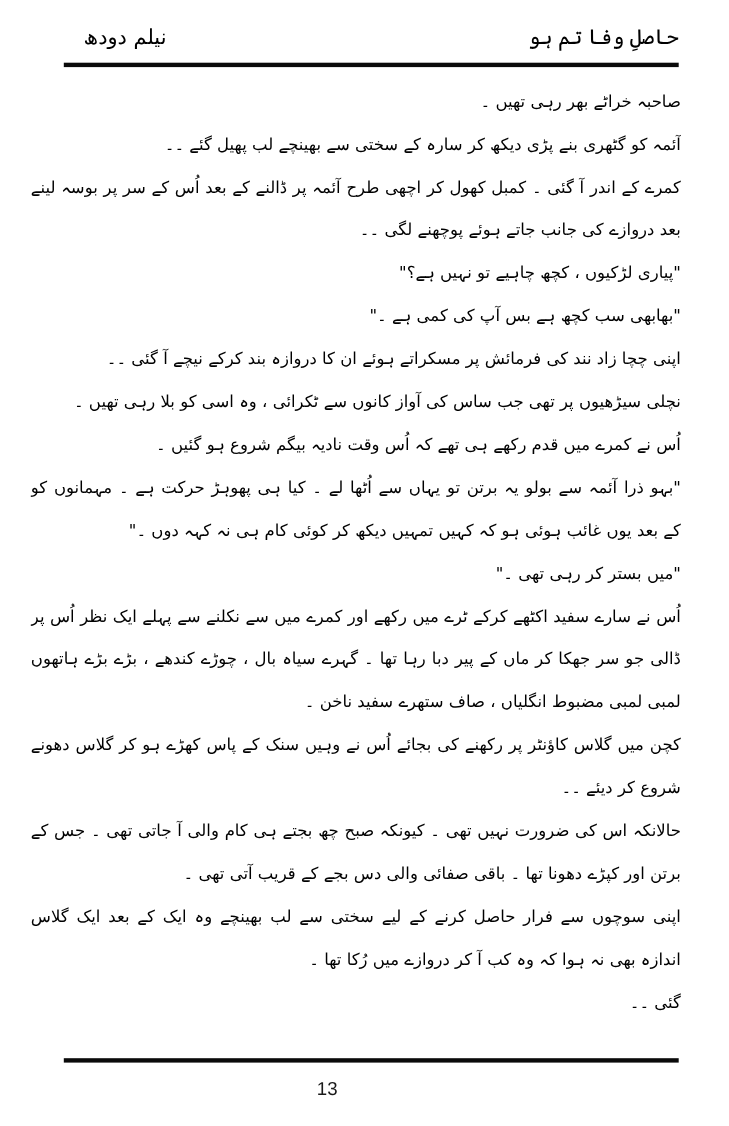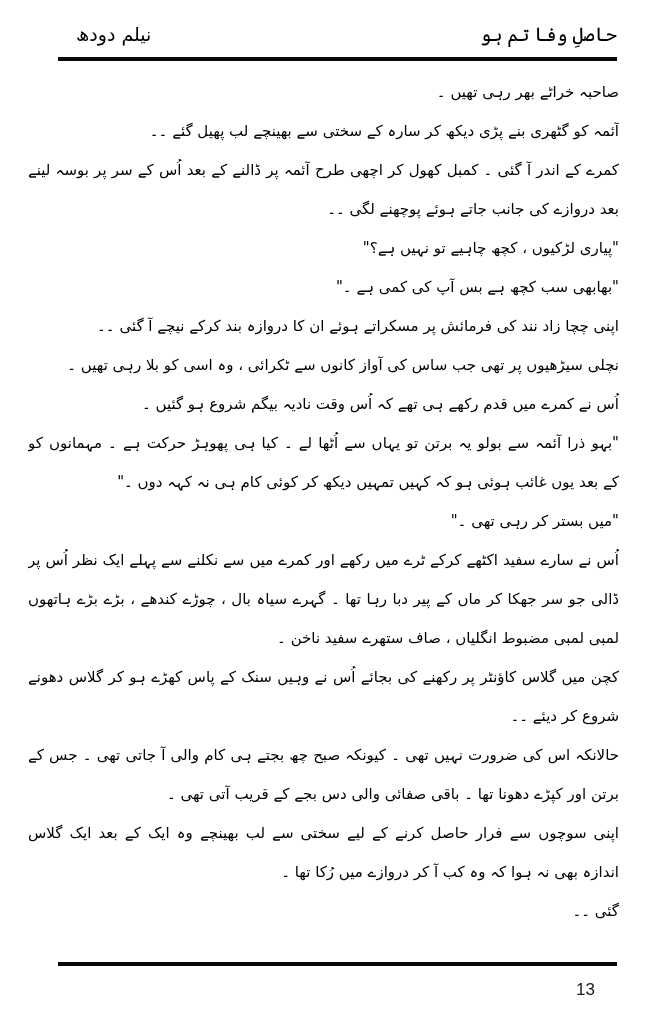--- a/index.html
+++ b/index.html
@@ -30,21 +30,21 @@
     text-align:right;
   }
   .body-text .line.full{
     white-space:normal;text-align:justify;text-align-last:justify;
   }
   
   .footer-rule{
     position:absolute;top:962px;right:46px;left:58px;height:4px;background:#0a0a0a;
   }
   .page-number{
-    position:absolute;top:980px;left:0;width:595px;text-align:right;
+    position:absolute;top:980px;left:0;width:595px;text-align:center;
     font-family:"Liberation Sans","DejaVu Sans",sans-serif;font-size:17px;color:#1a1a1a;
     direction:ltr;
   }
 </style>
 </head>
 <body>
 
 <div class="page">
 
   <div class="header">

